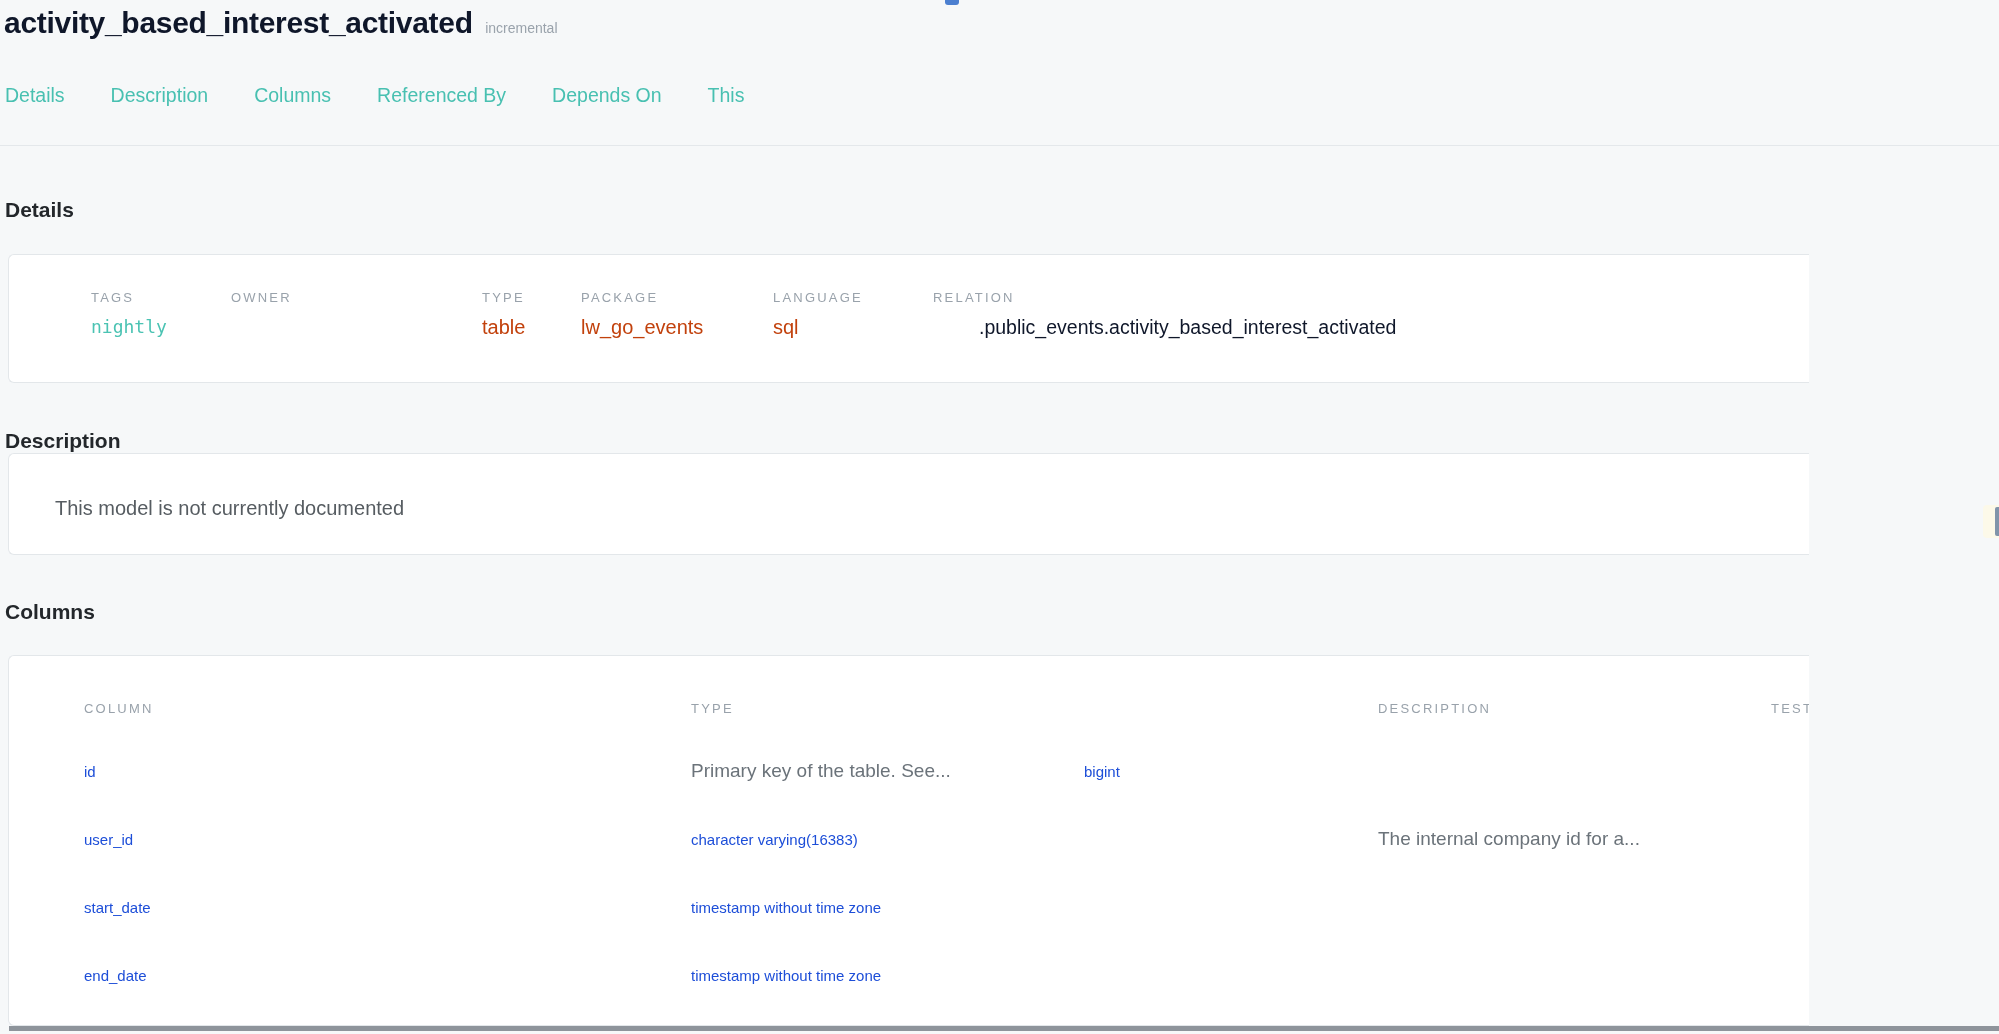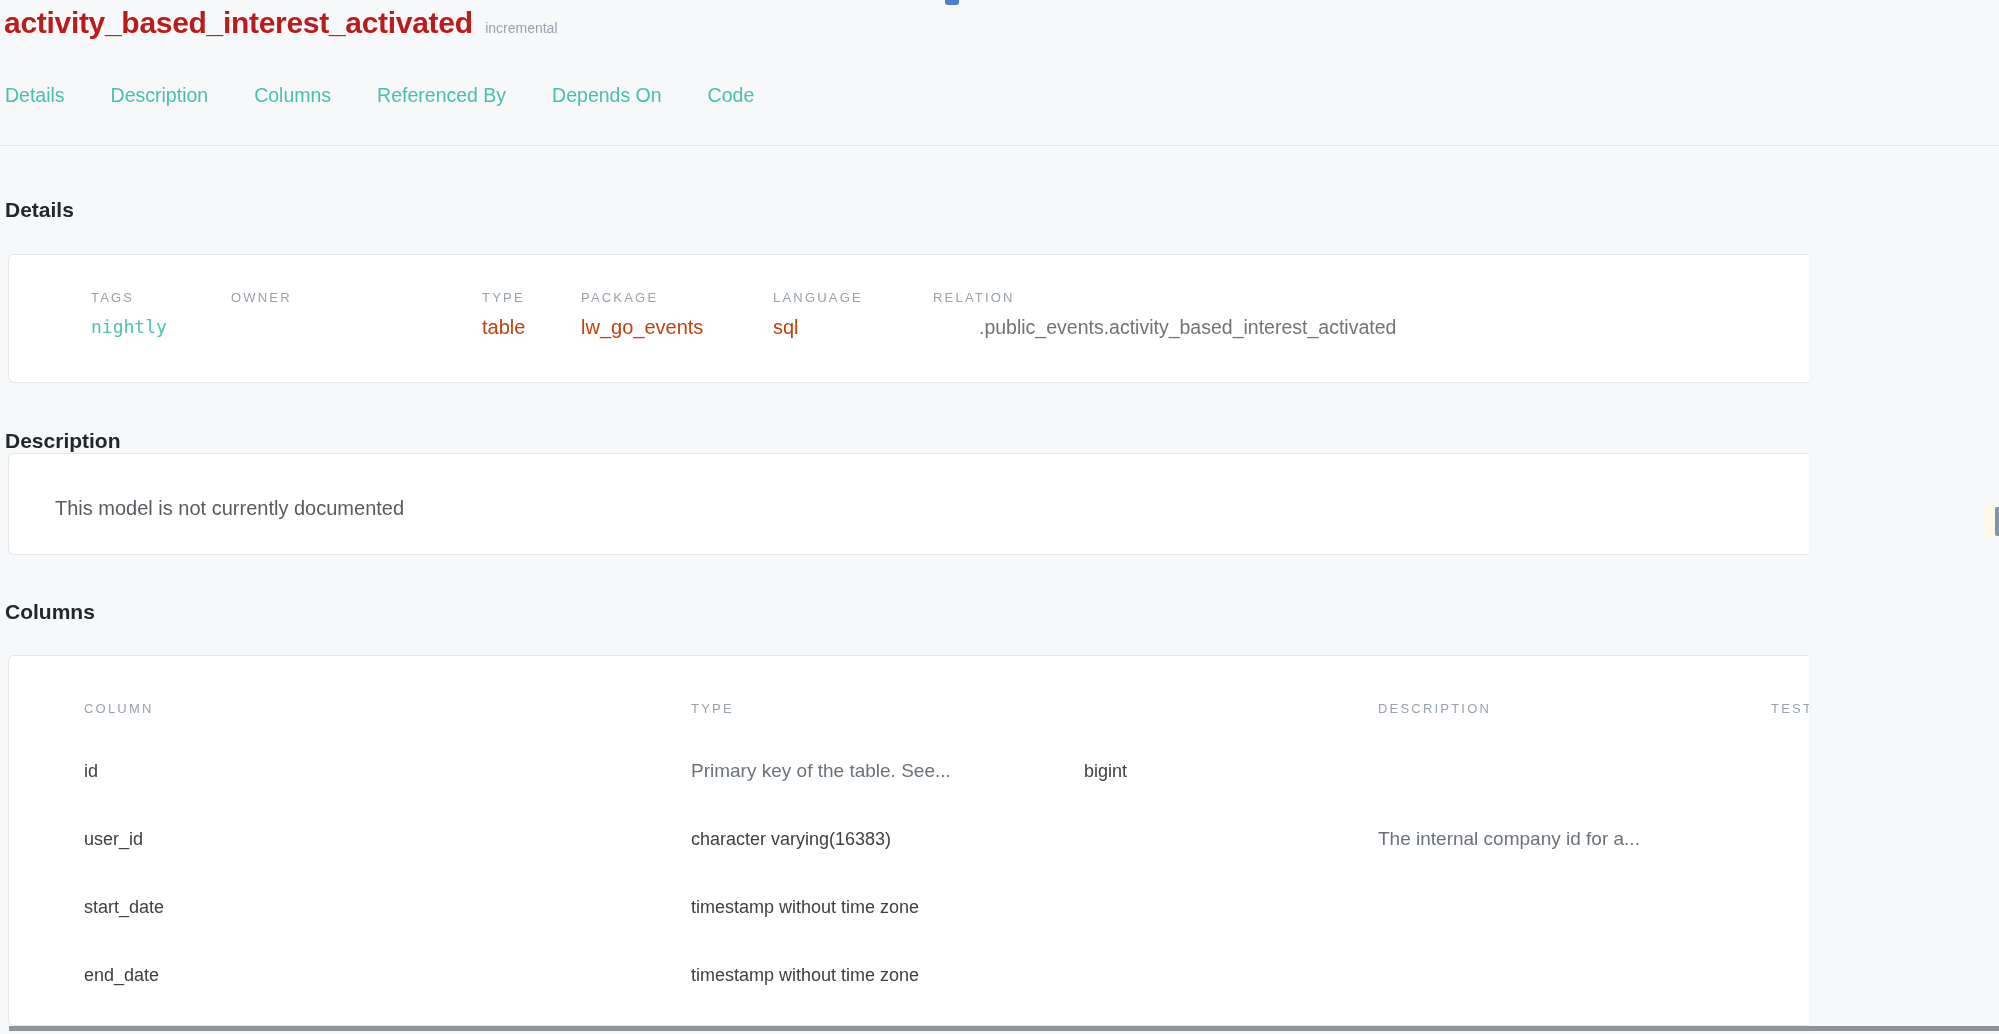--- a/index.html
+++ b/index.html
@@ -9,21 +9,21 @@
     background: #f6f8f9;
     color: #24292d;
     position: relative;
   }
   .page { position: relative; width: 1999px; height: 1034px; }
 
   
   .header { padding: 6px 0 0 4px; }
   .model-title {
     display: inline-block;
-    font-size: 30px; font-weight: 700; color: #b91c1c;
+    font-size: 30px; font-weight: 700; color: #0f172a;
     letter-spacing: -0.3px;
   }
   .model-modifier {
     display: inline-block;
     font-size: 14px; color: #9aa3ac; margin-left: 8px;
   }
   .top-fragment {
     position: absolute; left: 945px; top: 0; width: 14px; height: 5px;
     background: #4b7fd0; border-radius: 0 0 3px 3px;
   }
@@ -68,21 +68,21 @@
   .field-relation { flex: 1; }
   .field-label {
     font-size: 13px; color: #99a2ab; letter-spacing: 2.2px;
     text-transform: uppercase; margin-bottom: 11px; white-space: nowrap;
   }
   .field-value { font-size: 20px; color: #c2410c; white-space: nowrap; }
   .value-tag {
     font-family: "DejaVu Sans Mono", monospace;
     font-size: 18px; color: #4bc3b3;
   }
-  .value-relation { font-size: 19.5px; color: #737373; padding-left: 46px; }
+  .value-relation { font-size: 19.5px; color: #0f172a; padding-left: 46px; }
 
   
   .description-card { height: 102px; padding: 43px 0 0 46px; position: relative; }
   .description-text { font-size: 20px; color: #565c61; }
   .edge-fragment {
     position: absolute; right: 0; top: 505px; width: 16px; height: 33px;
     background: #fcf9e9; border-radius: 4px 0 0 4px;
   }
   .edge-fragment .bar {
     position: absolute; right: 0; top: 2px; width: 4px; height: 29px;
@@ -97,21 +97,21 @@
   .cell { flex-shrink: 0; }
   .cell-column      { width: 607px; }
   .cell-type        { width: 687px; }
   .cell-description { width: 393px; }
   .cell-tests       { width: 123px; }
   .cell-more        { width: 90px; text-align: center; }
   .th {
     font-size: 13px; color: #99a2ab; letter-spacing: 2.2px;
     text-transform: uppercase; white-space: nowrap;
   }
-  .td-main { font-size: 18px; color: #404040; }
+  .td-main { font-size: 15px; color: #1d4ed8; }
   .td-desc { font-size: 19px; color: #6b737a; }
   .td-more { font-size: 20px; color: #9aa3ab; cursor: pointer; }
 
   .bottom-line {
     position: absolute; left: 9px; right: 0; top: 1026px; height: 5px;
     background: #8e949b;
   }
 </style>
 </head>
 <body>
@@ -123,21 +123,21 @@
     <span class="model-modifier">incremental</span>
   </div>
   <div class="top-fragment"></div>
 
   <div class="nav-row">
     <a class="nav-link">Details</a>
     <a class="nav-link">Description</a>
     <a class="nav-link">Columns</a>
     <a class="nav-link">Referenced By</a>
     <a class="nav-link">Depends On</a>
-    <a class="nav-link">Code</a>
+    <a class="nav-link">This</a>
   </div>
   <div class="nav-divider"></div>
 
   <h2 class="section-heading heading-details">Details</h2>
   <div class="card details-card">
     <div class="details-fields">
       <div class="field field-tags">
         <span class="field-label">TAGS</span>
         <span class="field-value value-tag">nightly</span>
       </div>

